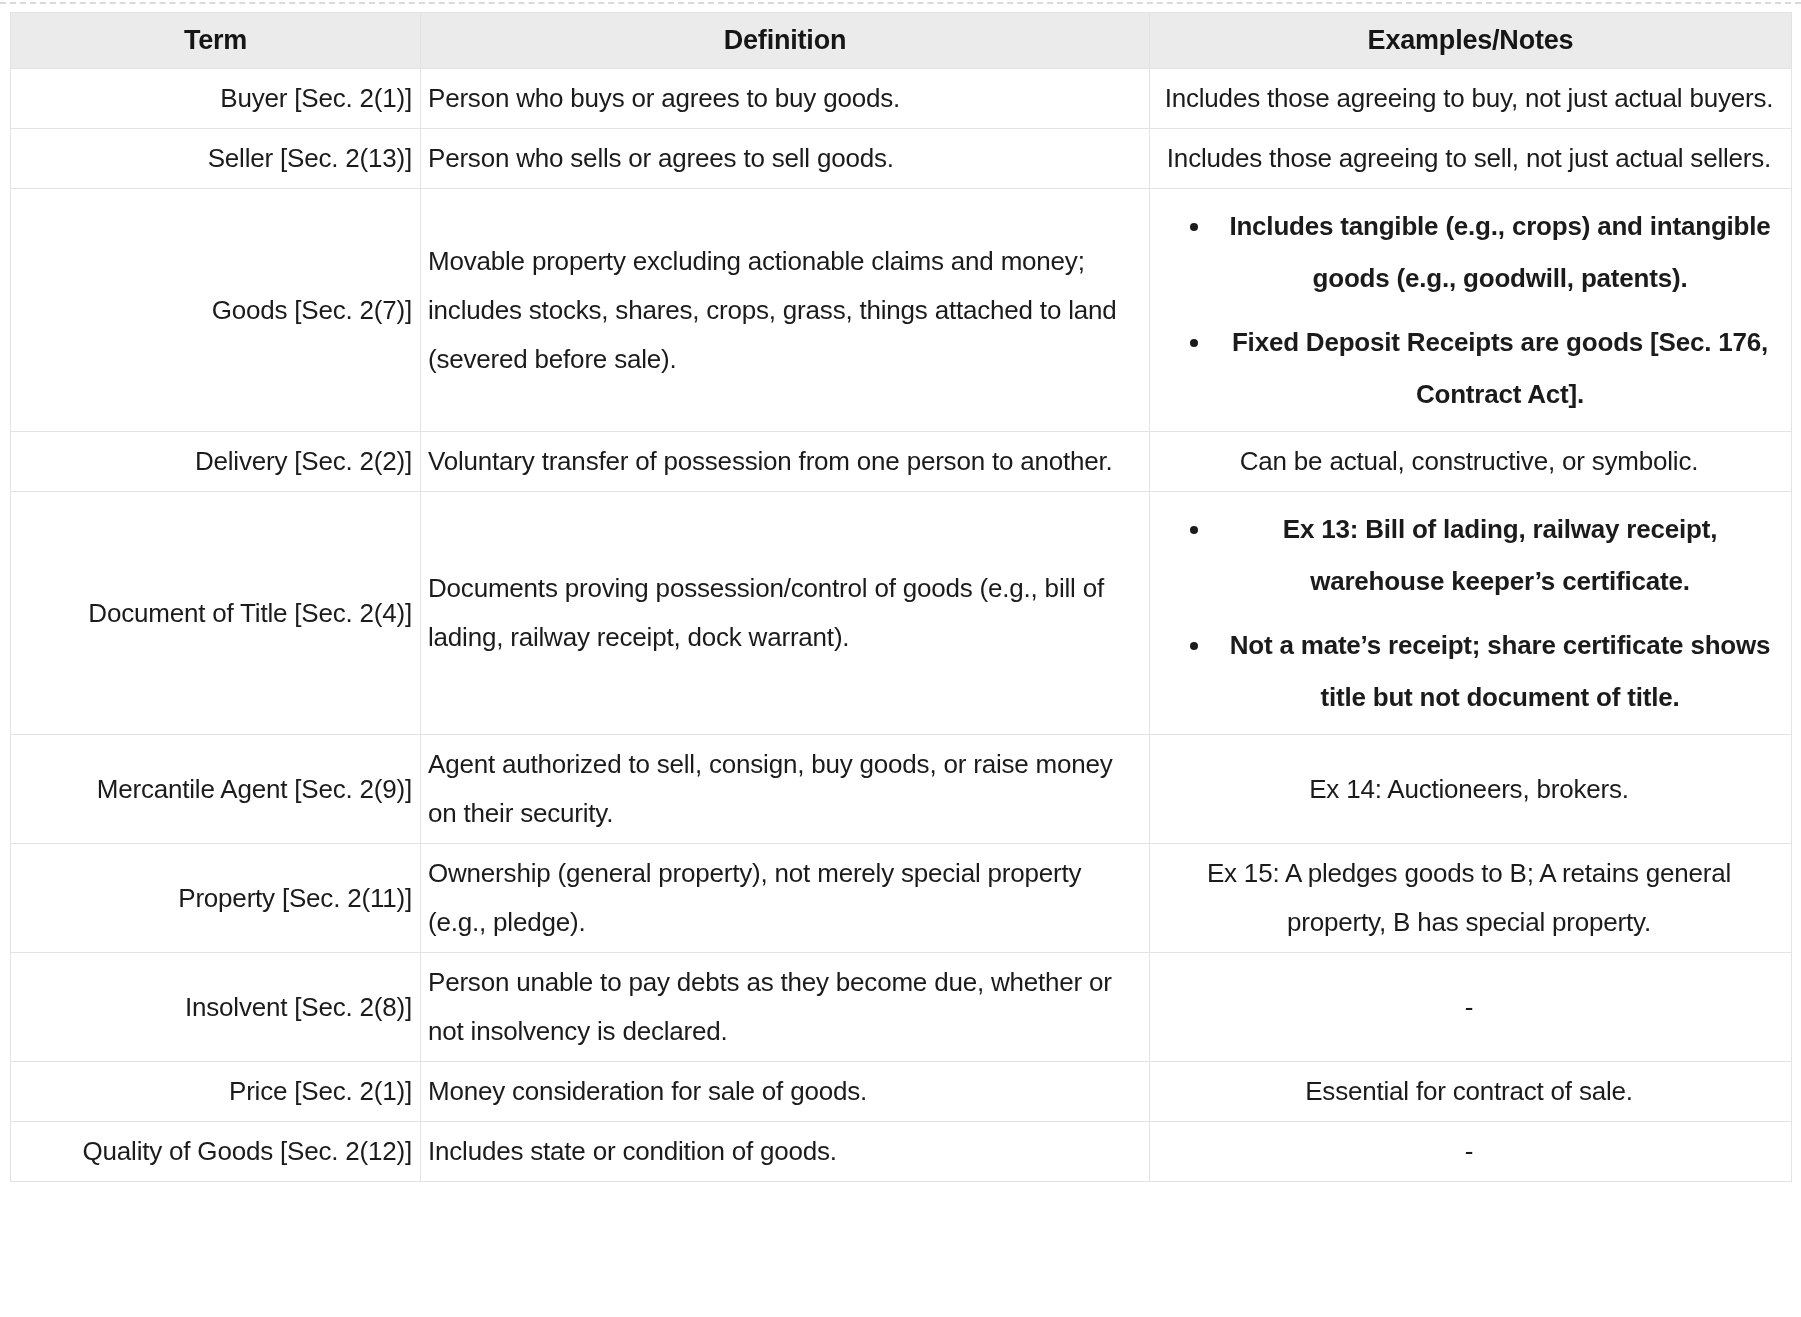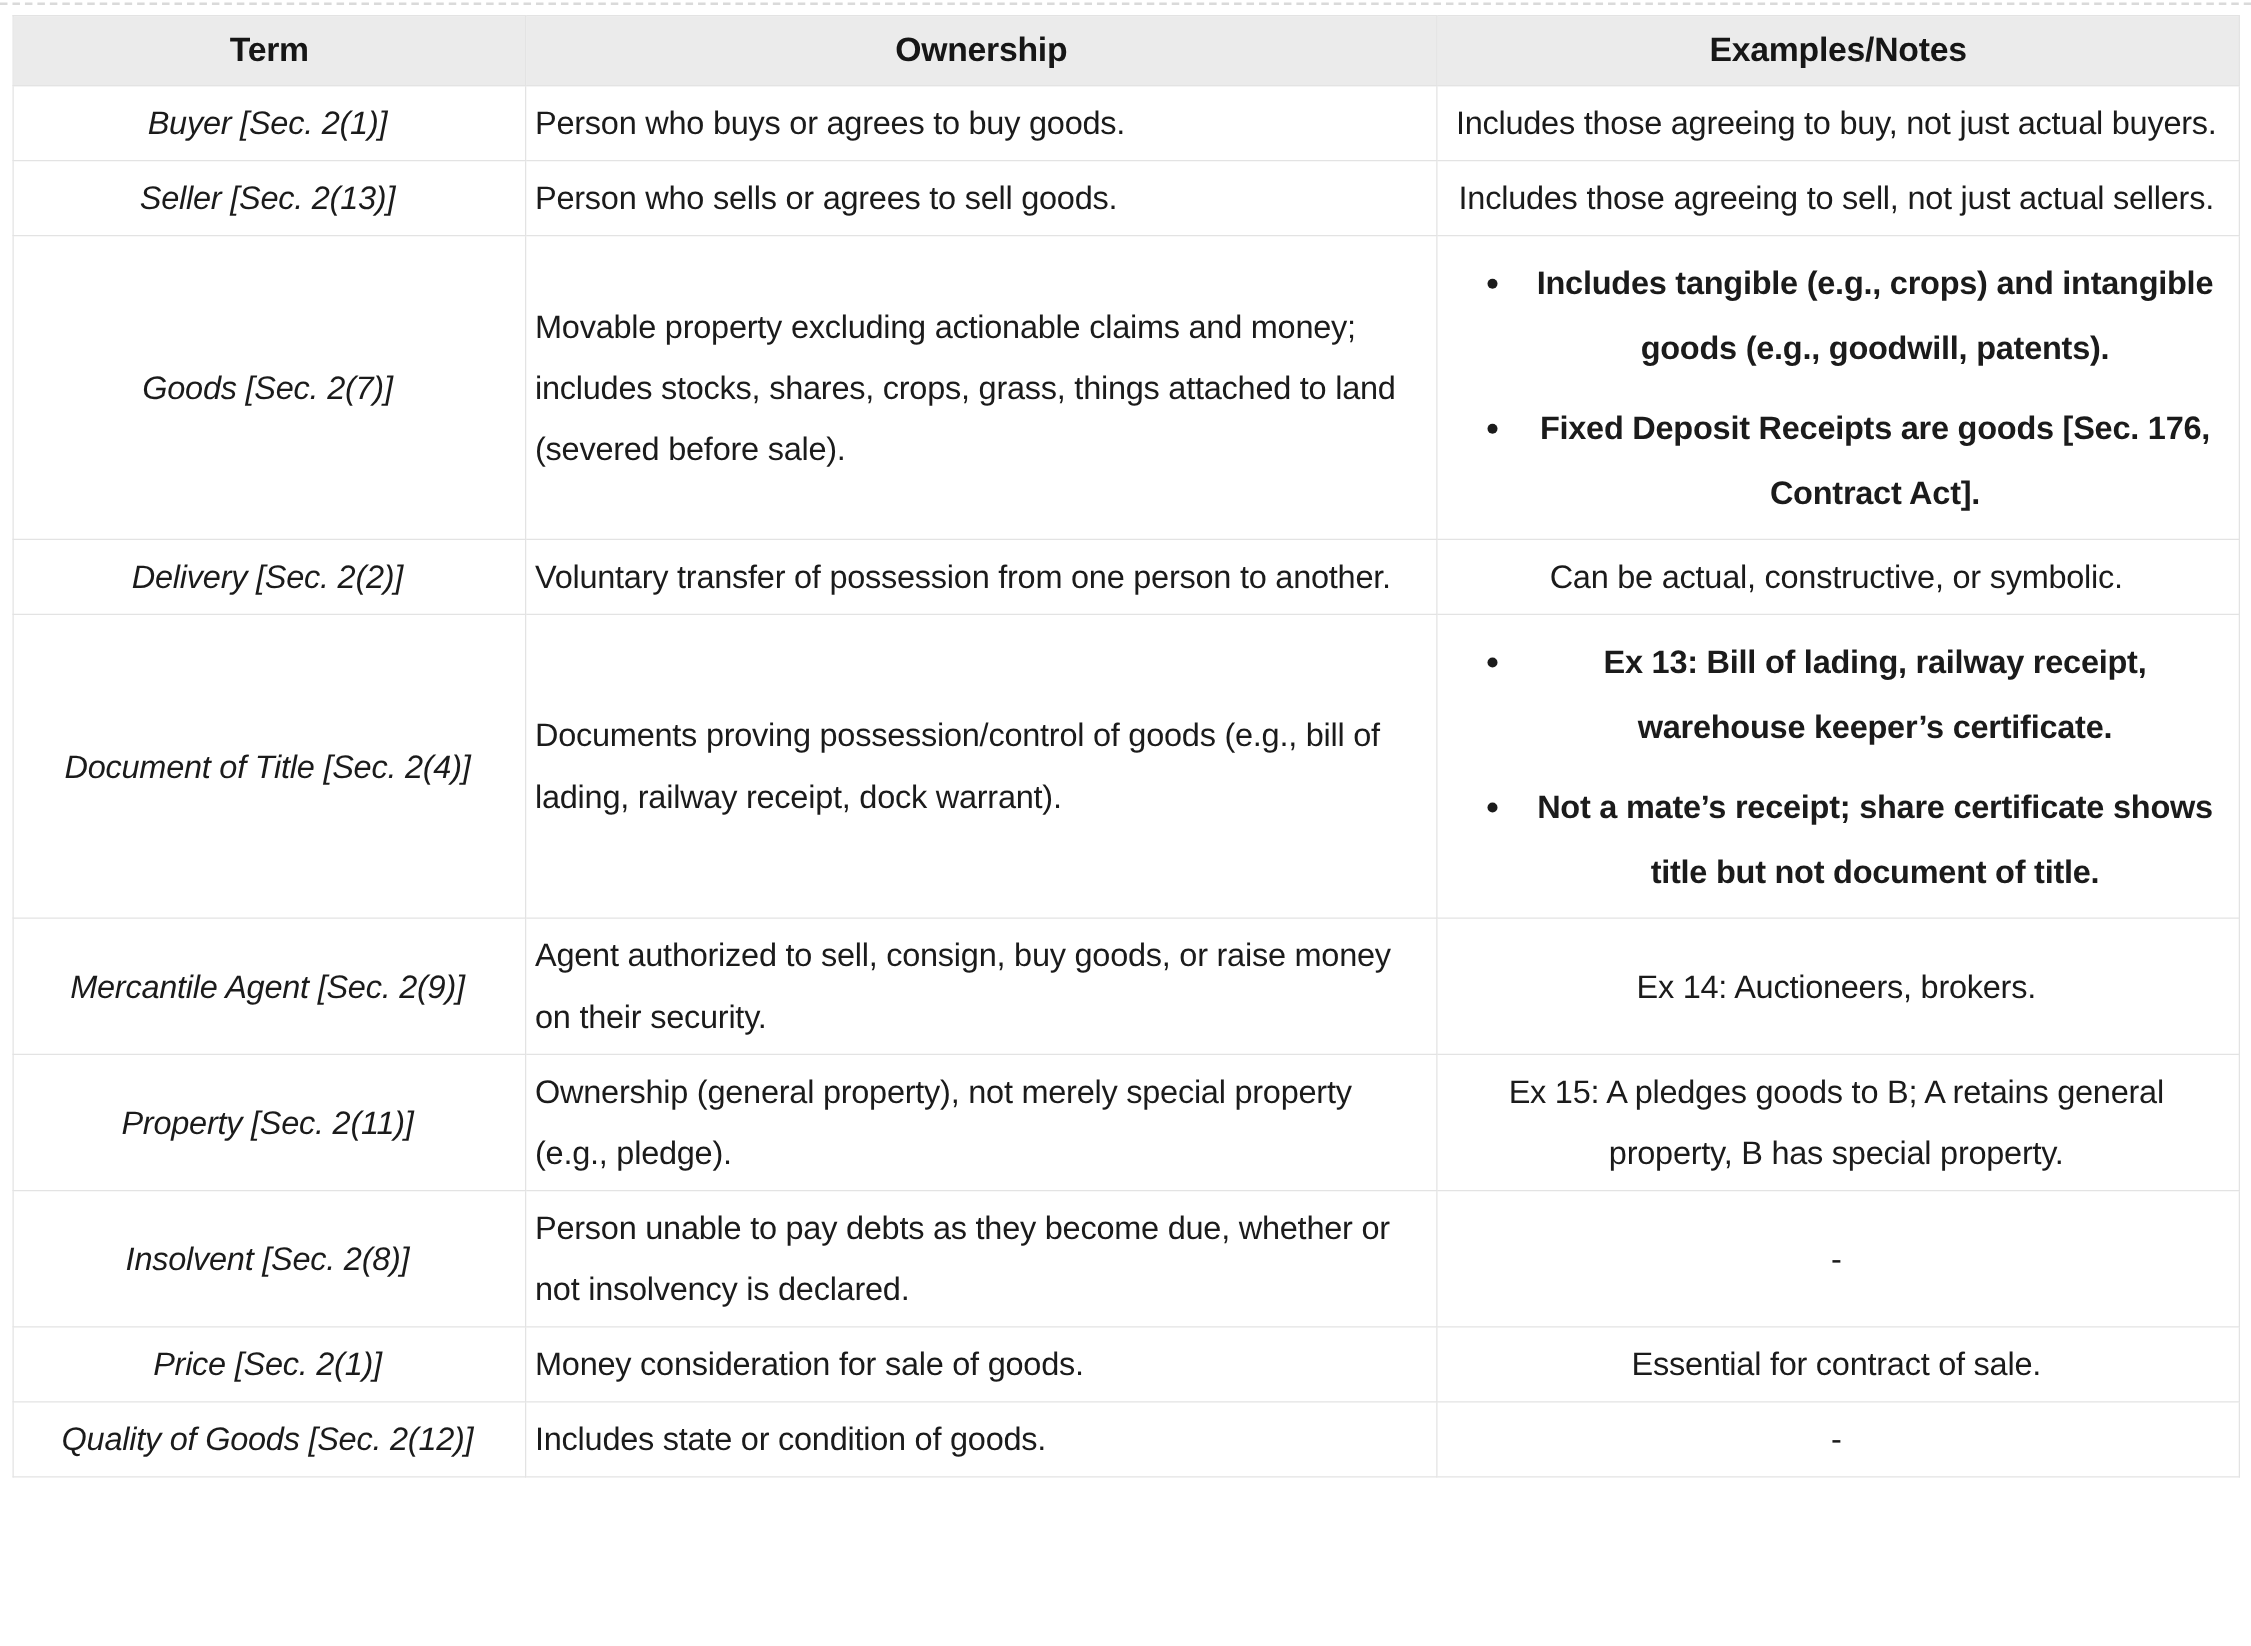--- a/index.html
+++ b/index.html
@@ -47,22 +47,21 @@
   table.terms thead th {
     background: #ebebeb;
     font-weight: bold;
     text-align: center;
     font-size: 27px;
     padding: 3px 6px;
     color: #161616;
   }
   td.cell-term {
     padding: 5px 8px 5px 5px;
-    text-align: center;
-    font-style: italic;
+    text-align: right;
   }
   td.cell-def {
     padding: 5px 26px 5px 7px;
     text-align: left;
   }
   td.cell-notes {
     padding: 5px 8px 5px 5px;
     text-align: center;
   }
   td.cell-notes.dash {
@@ -90,21 +89,21 @@
 
   <table class="terms">
     <colgroup>
       <col class="c-term">
       <col class="c-def">
       <col class="c-notes">
     </colgroup>
     <thead>
       <tr>
         <th>Term</th>
-        <th>Ownership</th>
+        <th>Definition</th>
         <th>Examples/Notes</th>
       </tr>
     </thead>
     <tbody id="table-body">
 
     <tr>
           <td class="cell-term">Buyer [Sec. 2(1)]</td>
           <td class="cell-def">Person who buys or agrees to buy goods.</td>
           <td class="cell-notes">Includes those agreeing to buy, not just actual buyers.</td>
         </tr>

